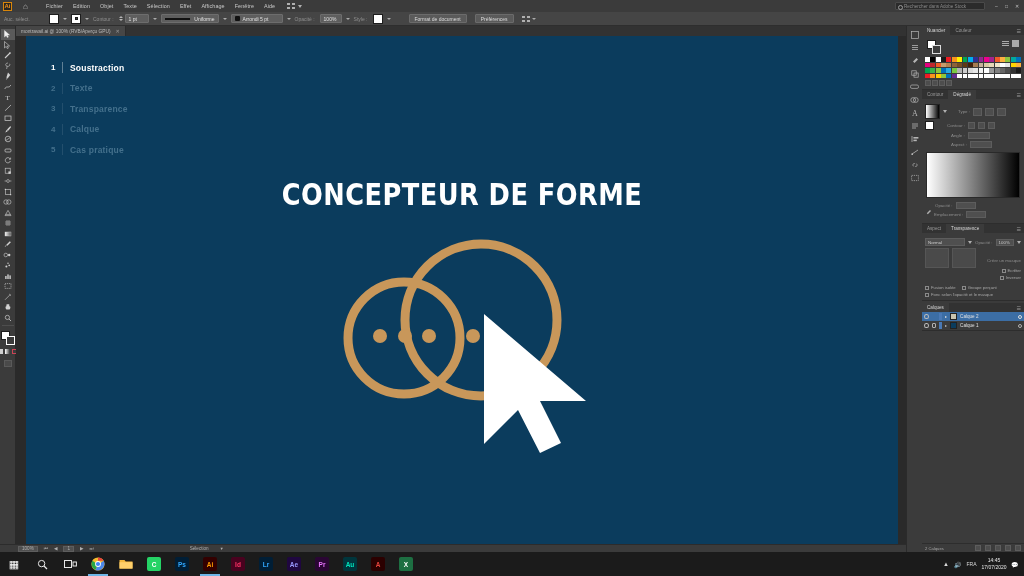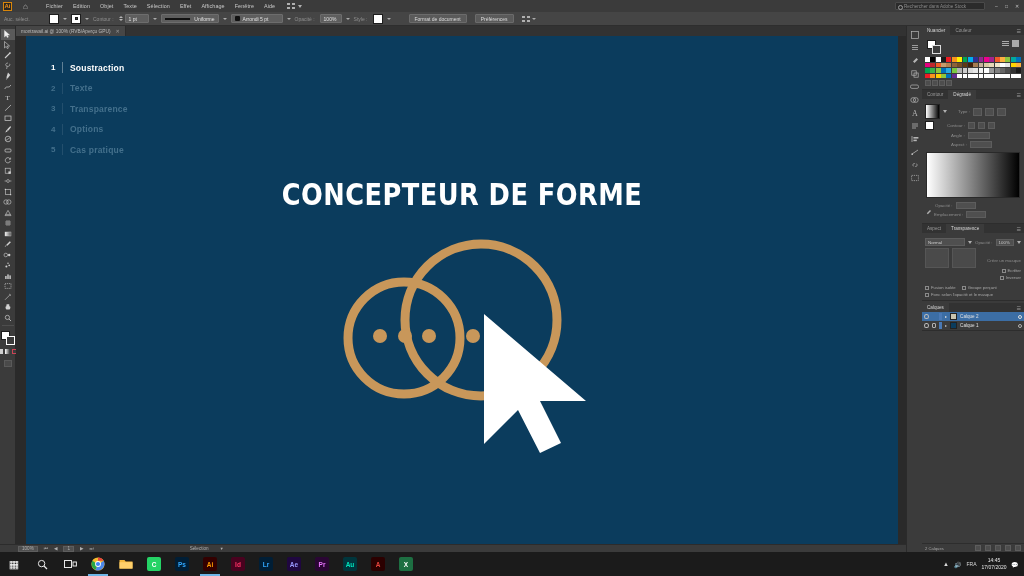--- a/index.html
+++ b/index.html
@@ -467,21 +467,21 @@
           <div class="slide-label">Texte</div>
         </div>
         <div class="slide-row dim">
           <div class="slide-num">3</div>
           <div class="slide-div"></div>
           <div class="slide-label">Transparence</div>
         </div>
         <div class="slide-row dim">
           <div class="slide-num">4</div>
           <div class="slide-div"></div>
-          <div class="slide-label">Options</div>
+          <div class="slide-label">Calque</div>
         </div>
         <div class="slide-row dim">
           <div class="slide-num">5</div>
           <div class="slide-div"></div>
           <div class="slide-label">Cas pratique</div>
         </div>
       </div>
 
       <div class="slide-title">CONCEPTEUR DE FORME</div>
 

